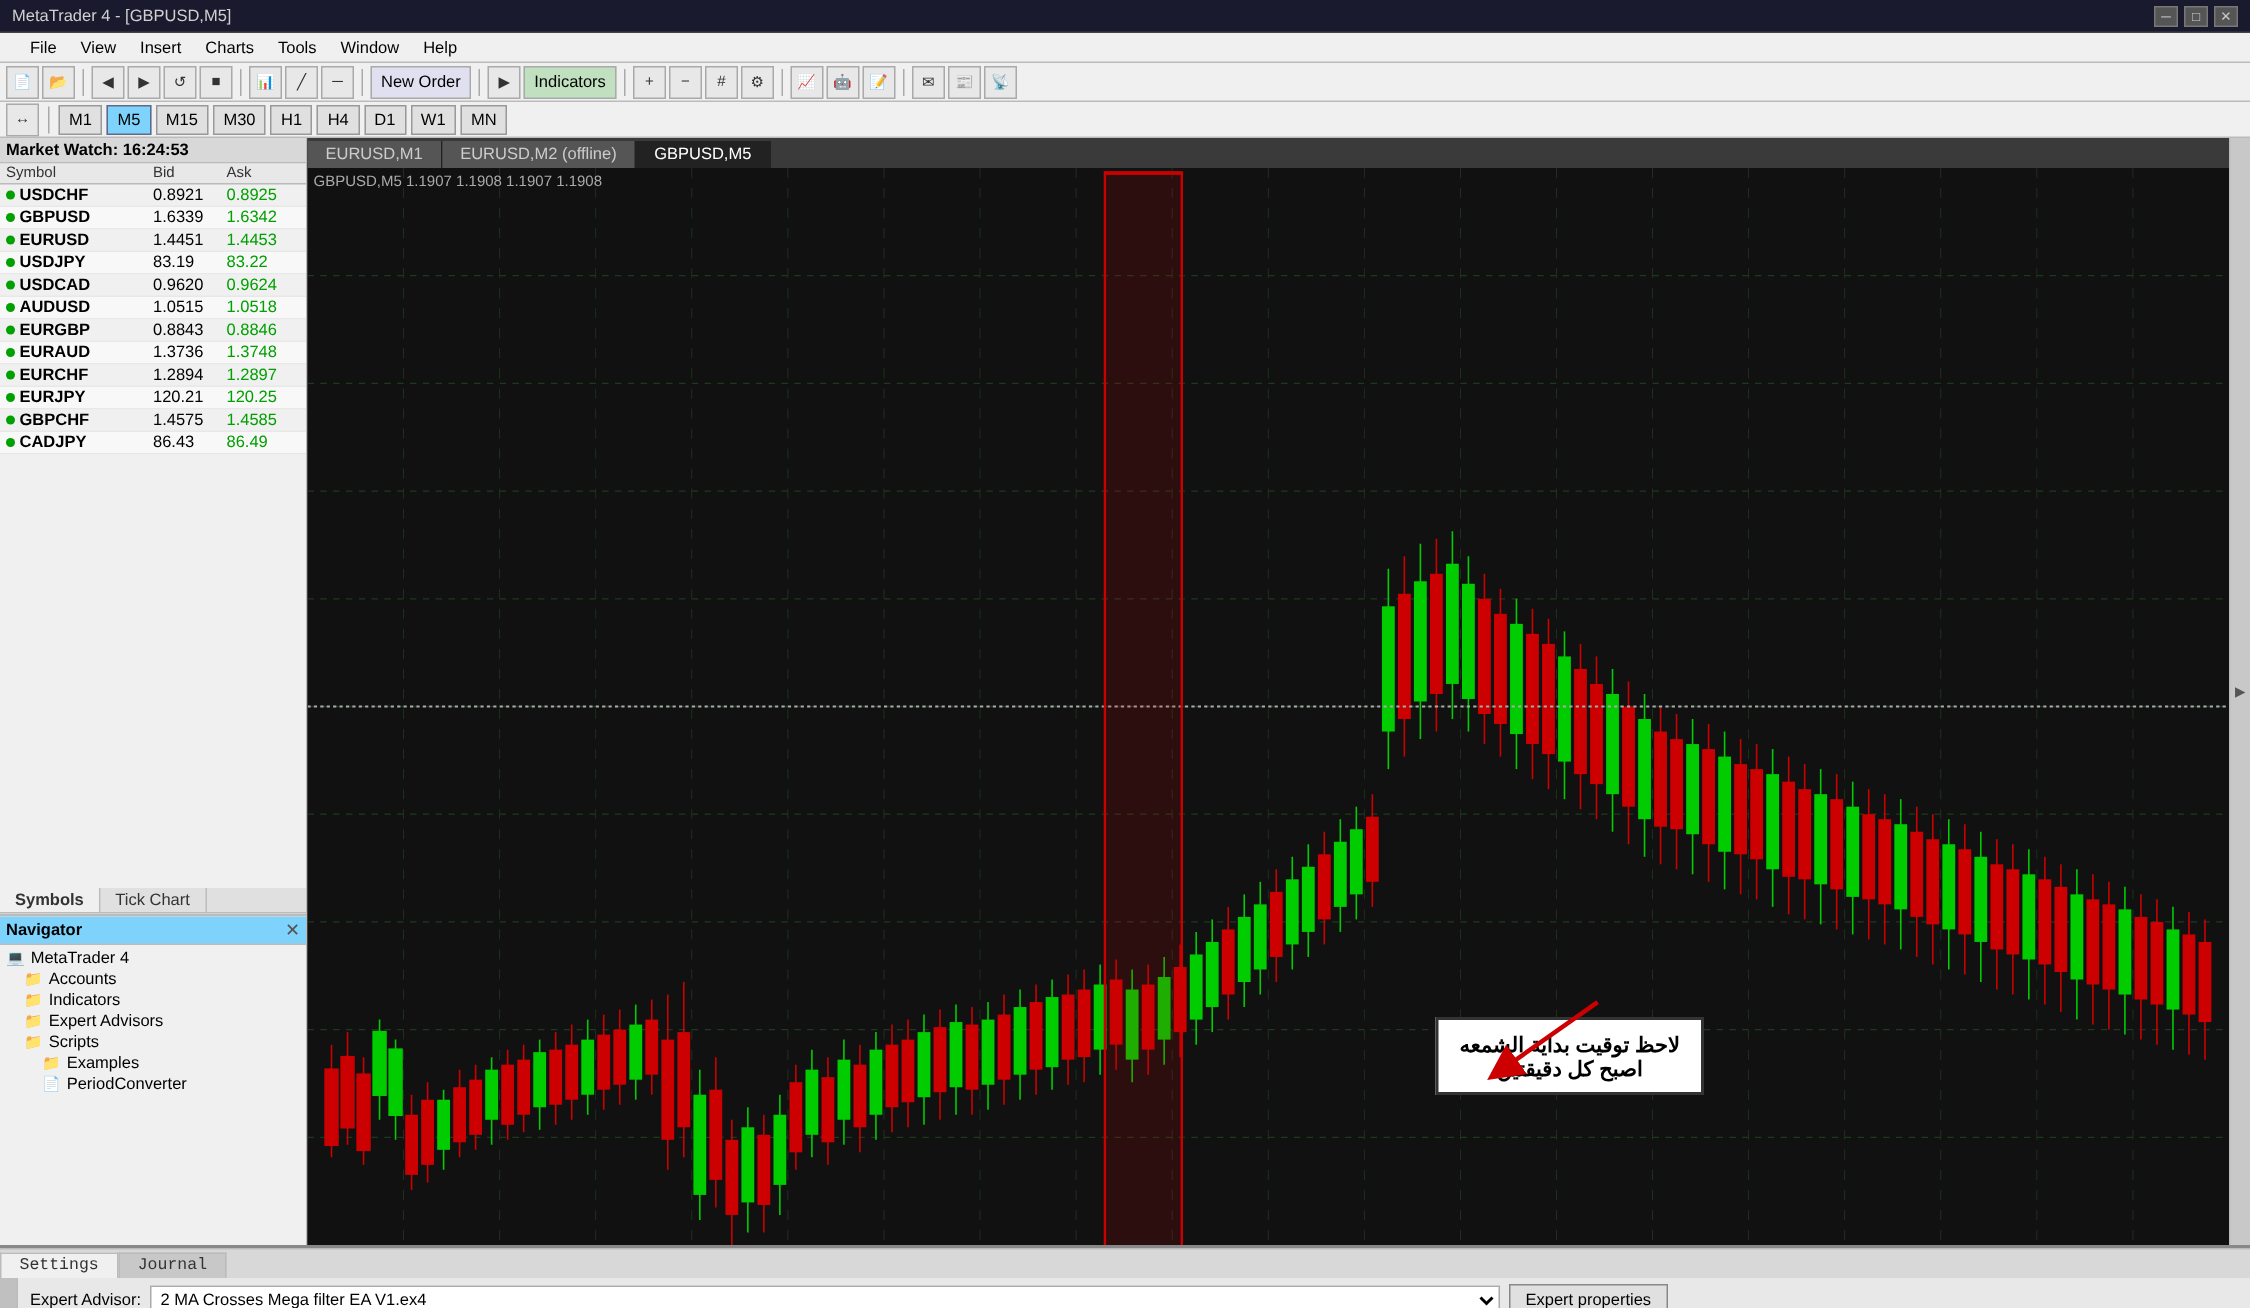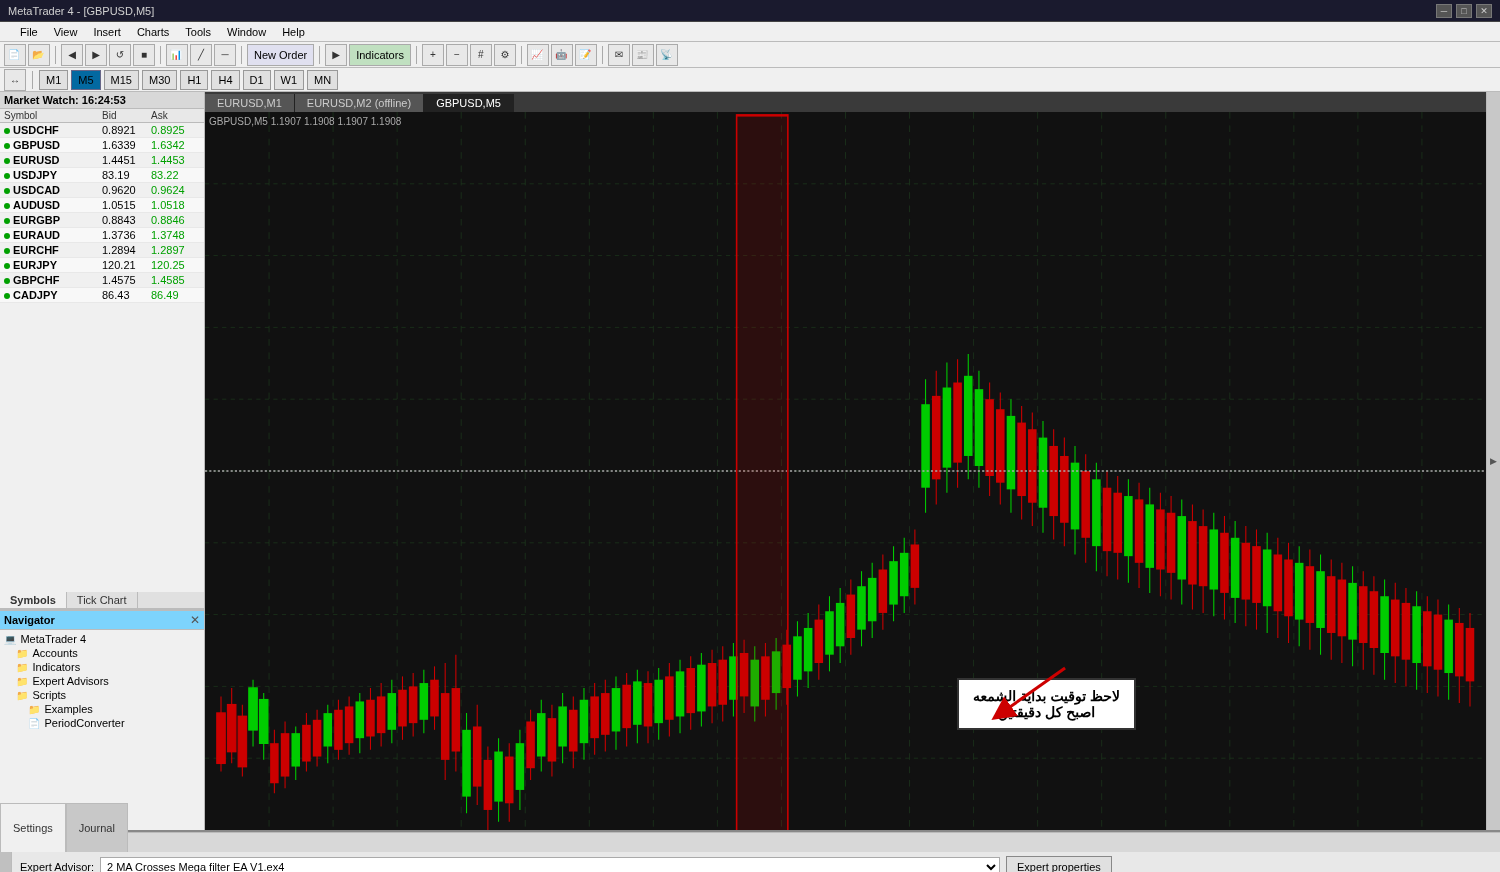--- a/index.html
+++ b/index.html
@@ -67,21 +67,21 @@
     }
     .tf-btn {
       padding: 1px 6px;
       background: #e0e0e0;
       border: 1px solid #999;
       cursor: pointer;
       font-size: 11px;
       color: #000;
       height: 20px;
     }
-    .tf-btn.active { background: #0369a1; border-color: #668; }
+    .tf-btn.active { background: #7dd3fc; border-color: #668; }
 
     
     #main-layout {
       display: flex;
       height: calc(872px - 22px - 20px - 26px - 24px - 20px - 22px);
     }
 
     
     #left-panel {
       width: 205px;
@@ -309,27 +309,28 @@
 
     
     #bottom-panel-tabs {
       display: flex;
       background: #d8d8d8;
       height: 20px;
       align-items: flex-end;
       border-top: 1px solid #bbb;
     }
     .bp-tab {
-      padding: 18px 12px;
+      padding: 2px 12px;
       font-size: 11px;
       cursor: pointer;
       background: #c8c8c8;
       border: 1px solid #bbb;
       border-bottom: none;
       color: #333;
+      font-family: Liberation Mono, monospace;
     }
     .bp-tab.active { background: #f0f0f0; }
 
     
     #ea-row {
       display: flex;
       align-items: center;
       padding: 4px 8px;
       background: #e8e8e8;
       border-bottom: 1px solid #bbb;

